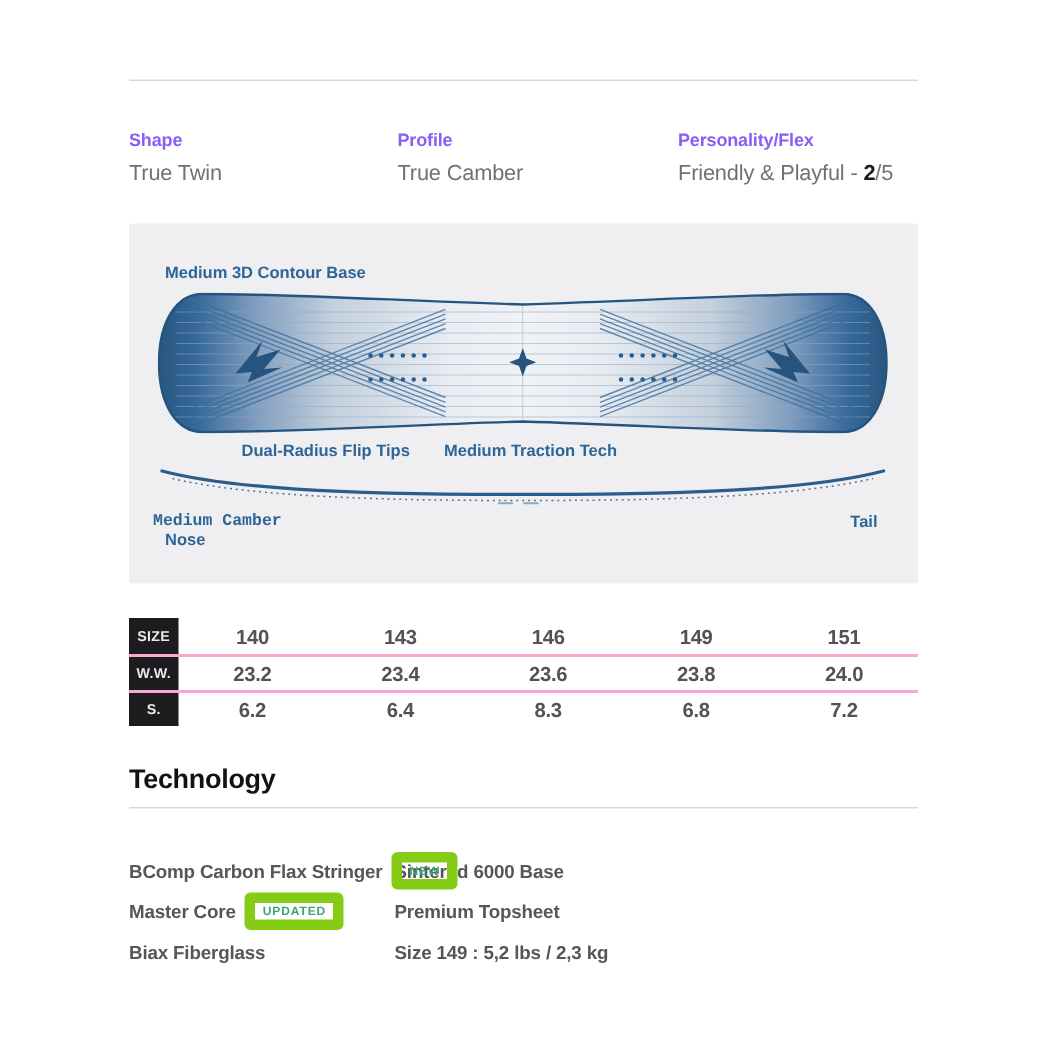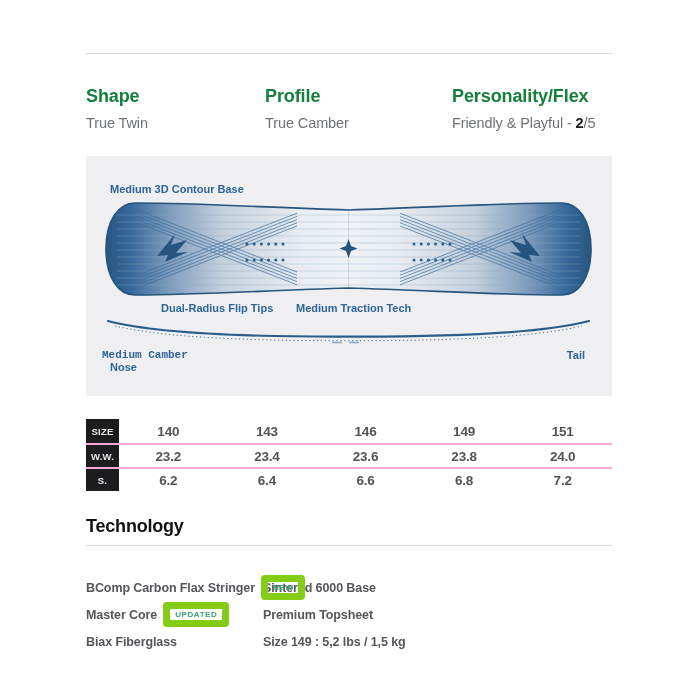--- a/index.html
+++ b/index.html
@@ -9,21 +9,21 @@
   .content { padding:0 88px 0 86px; }
 
   h2.sec-title { font-size:18px; font-weight:700; color:#121212; letter-spacing:-0.2px; line-height:20px; }
   .divider { height:1px; background:#d9d9d9; margin-top:9px; }
 
   
   .specs { display:flex; margin-top:32px; }
   .spec-col1 { width:179px; }
   .spec-col2 { width:187px; }
   .spec-col3 { flex:1; }
-  .spec-label { font-size:18px; font-weight:700; color:#15803d; letter-spacing:-0.1px; }
+  .spec-label { font-size:12px; font-weight:700; color:#8b5cf6; letter-spacing:-0.1px; }
   .spec-value { margin-top:8px; font-size:14.5px; color:#6e7175; letter-spacing:-0.1px; }
   .spec-value b { color:#1b1b1b; font-weight:700; }
 
   
   .panel { position:relative; margin-top:25px; height:240px; background:#efeff1; border-radius:2px; }
   .blabel { position:absolute; font-size:11px; font-weight:700; color:#2e6597; letter-spacing:0; white-space:nowrap; }
   .lbl-base { left:24px; top:27px; }
   .lbl-flip { left:75px; top:146px; }
   .lbl-traction { left:210px; top:146px; }
   .lbl-nose { left:24px; top:205px; }
@@ -164,21 +164,21 @@
           <div class="tcell">23.2</div>
           <div class="tcell">23.4</div>
           <div class="tcell">23.6</div>
           <div class="tcell">23.8</div>
           <div class="tcell">24.0</div>
         </div>
         <div class="trow">
           <div class="tlabel">S.</div>
           <div class="tcell">6.2</div>
           <div class="tcell">6.4</div>
-          <div class="tcell">6.6</div>
+          <div class="tcell">8.3</div>
           <div class="tcell">6.8</div>
           <div class="tcell">7.2</div>
         </div>
       </div>
     </section>
 
     <section>
       <h2 class="sec-title tech-head">Technology</h2>
       <div class="divider"></div>
 
@@ -192,19 +192,19 @@
             <span>Master Core</span>
             <span class="badge">UPDATED</span>
           </div>
           <div class="tech-item">
             <span>Biax Fiberglass</span>
           </div>
         </div>
         <div class="tech-col-right">
           <div class="tech-item">Sintered 6000 Base</div>
           <div class="tech-item">Premium Topsheet</div>
-          <div class="tech-item">Size 149 : 5,2 lbs / 1,5 kg</div>
+          <div class="tech-item">Size 149 : 5,2 lbs / 2,3 kg</div>
         </div>
       </div>
     </section>
 
   </div>
 </div>
 
 </body></html>

